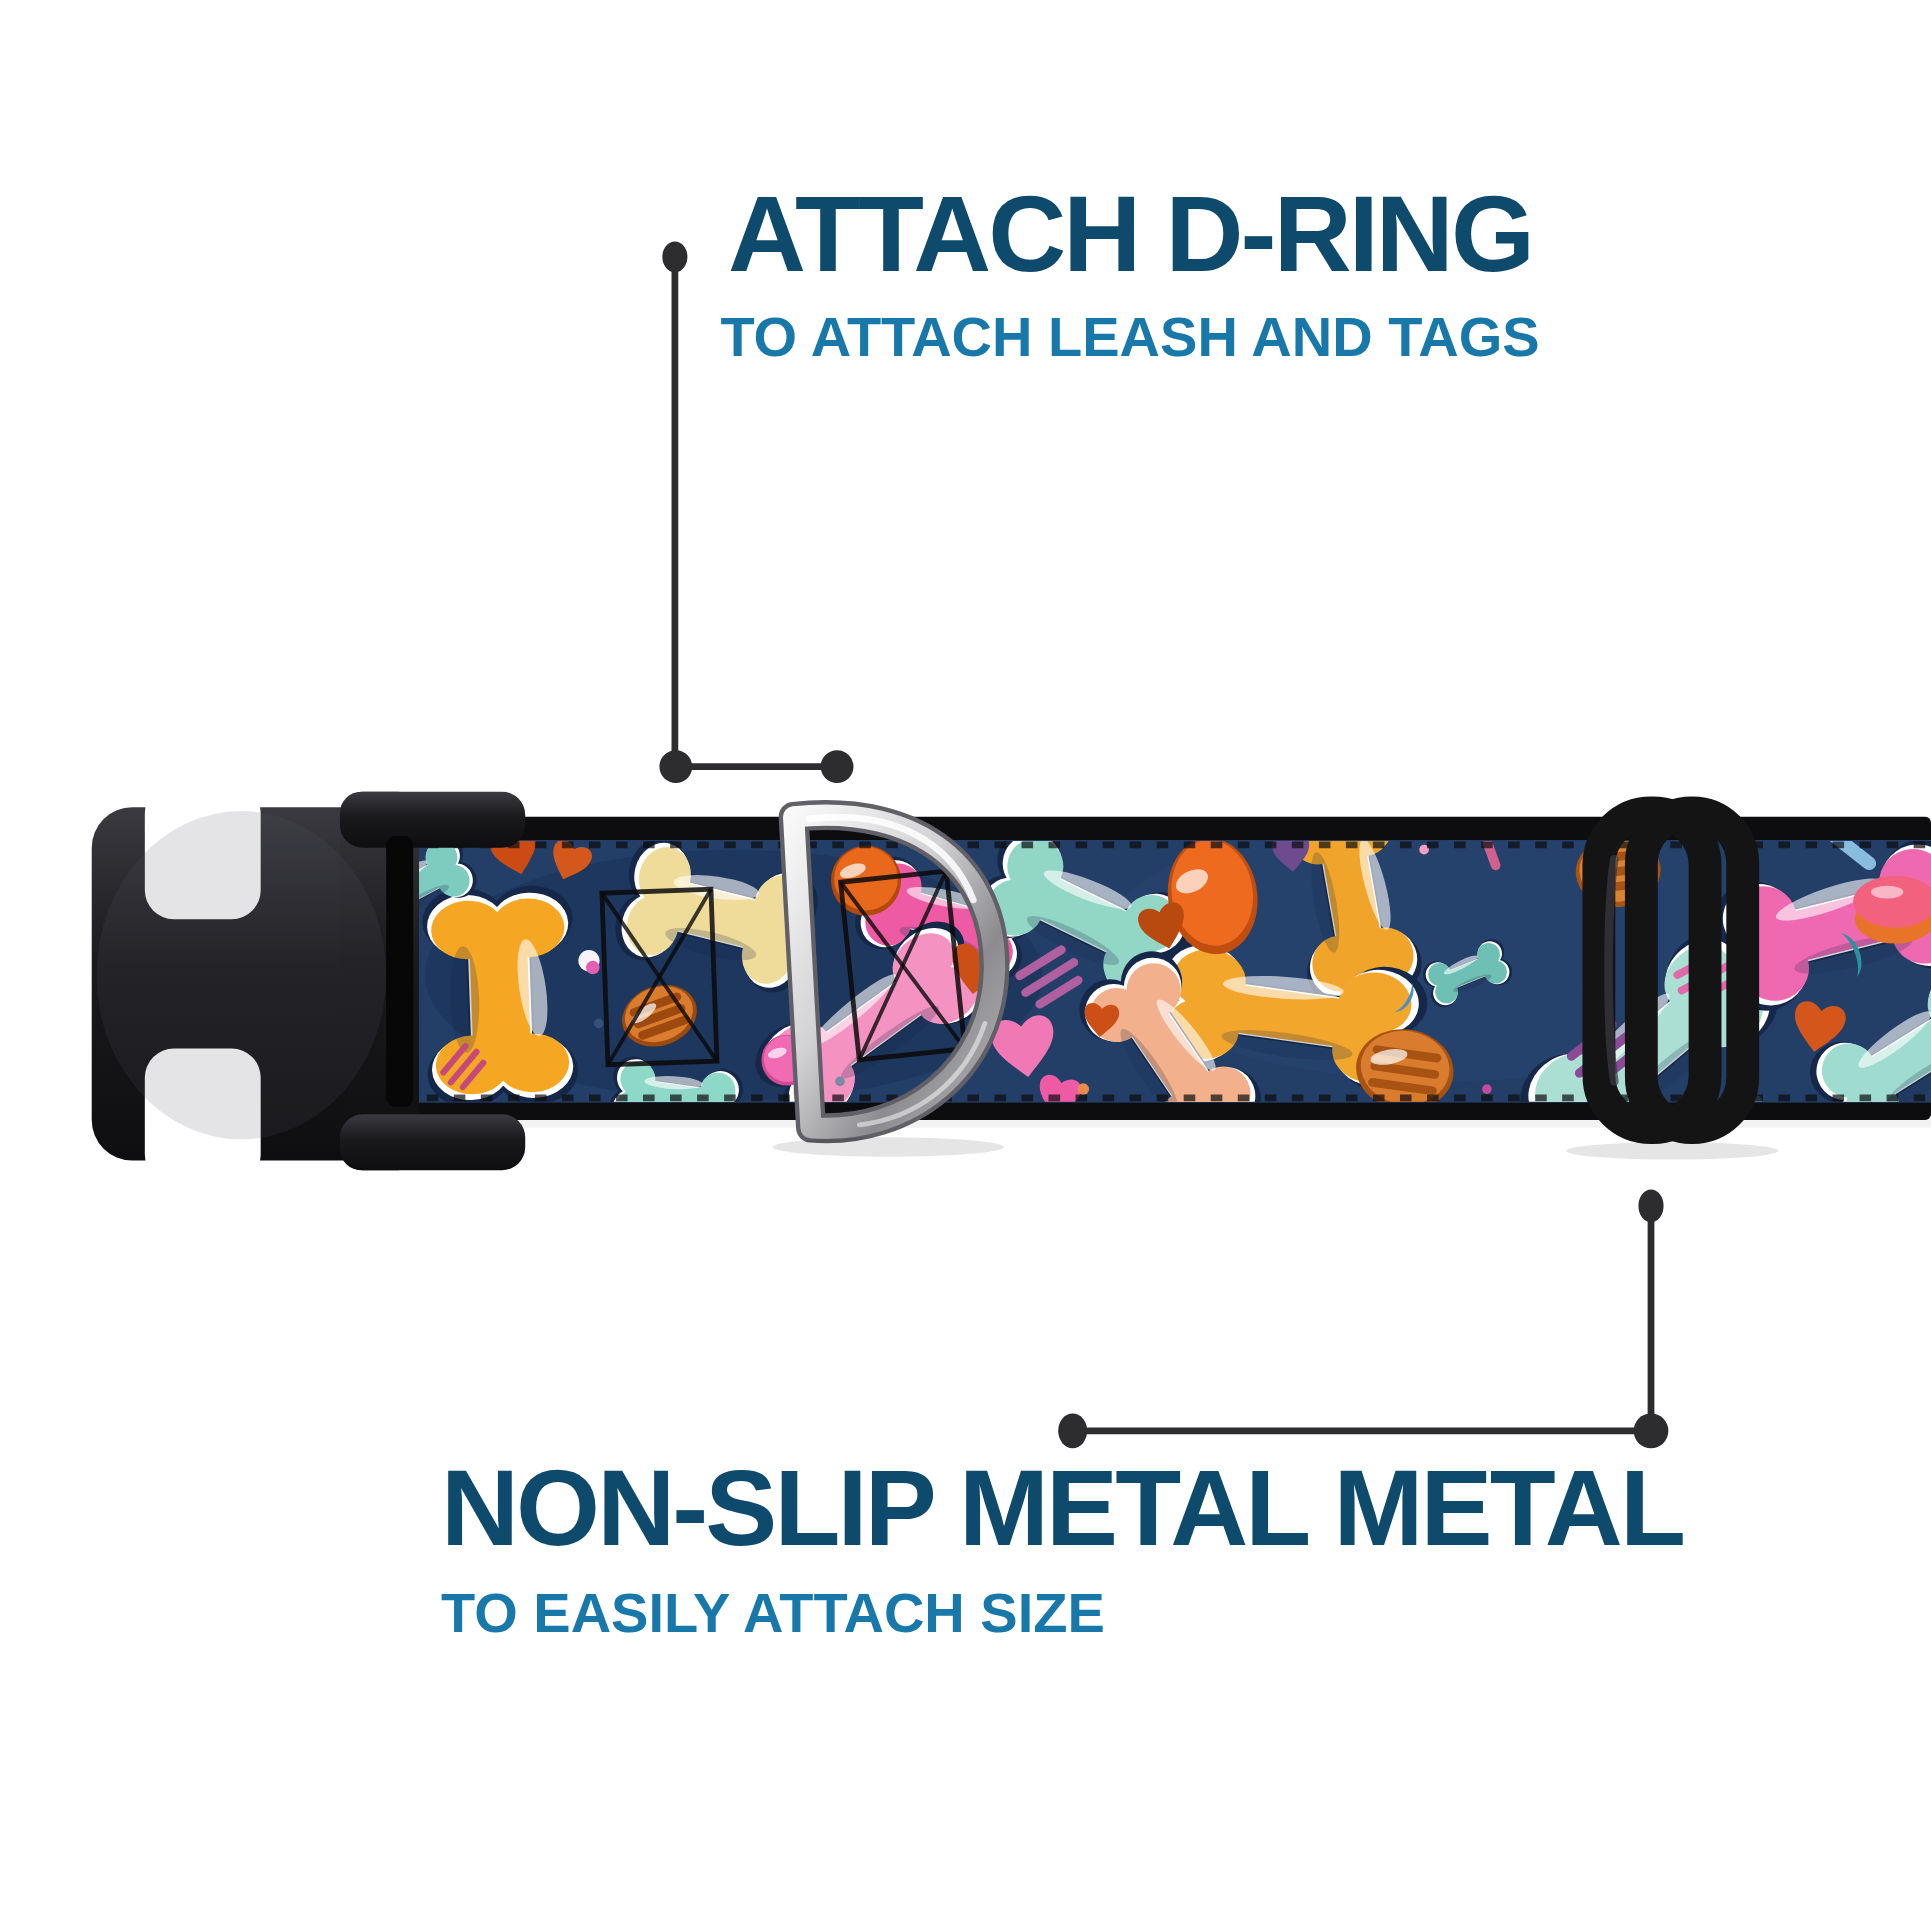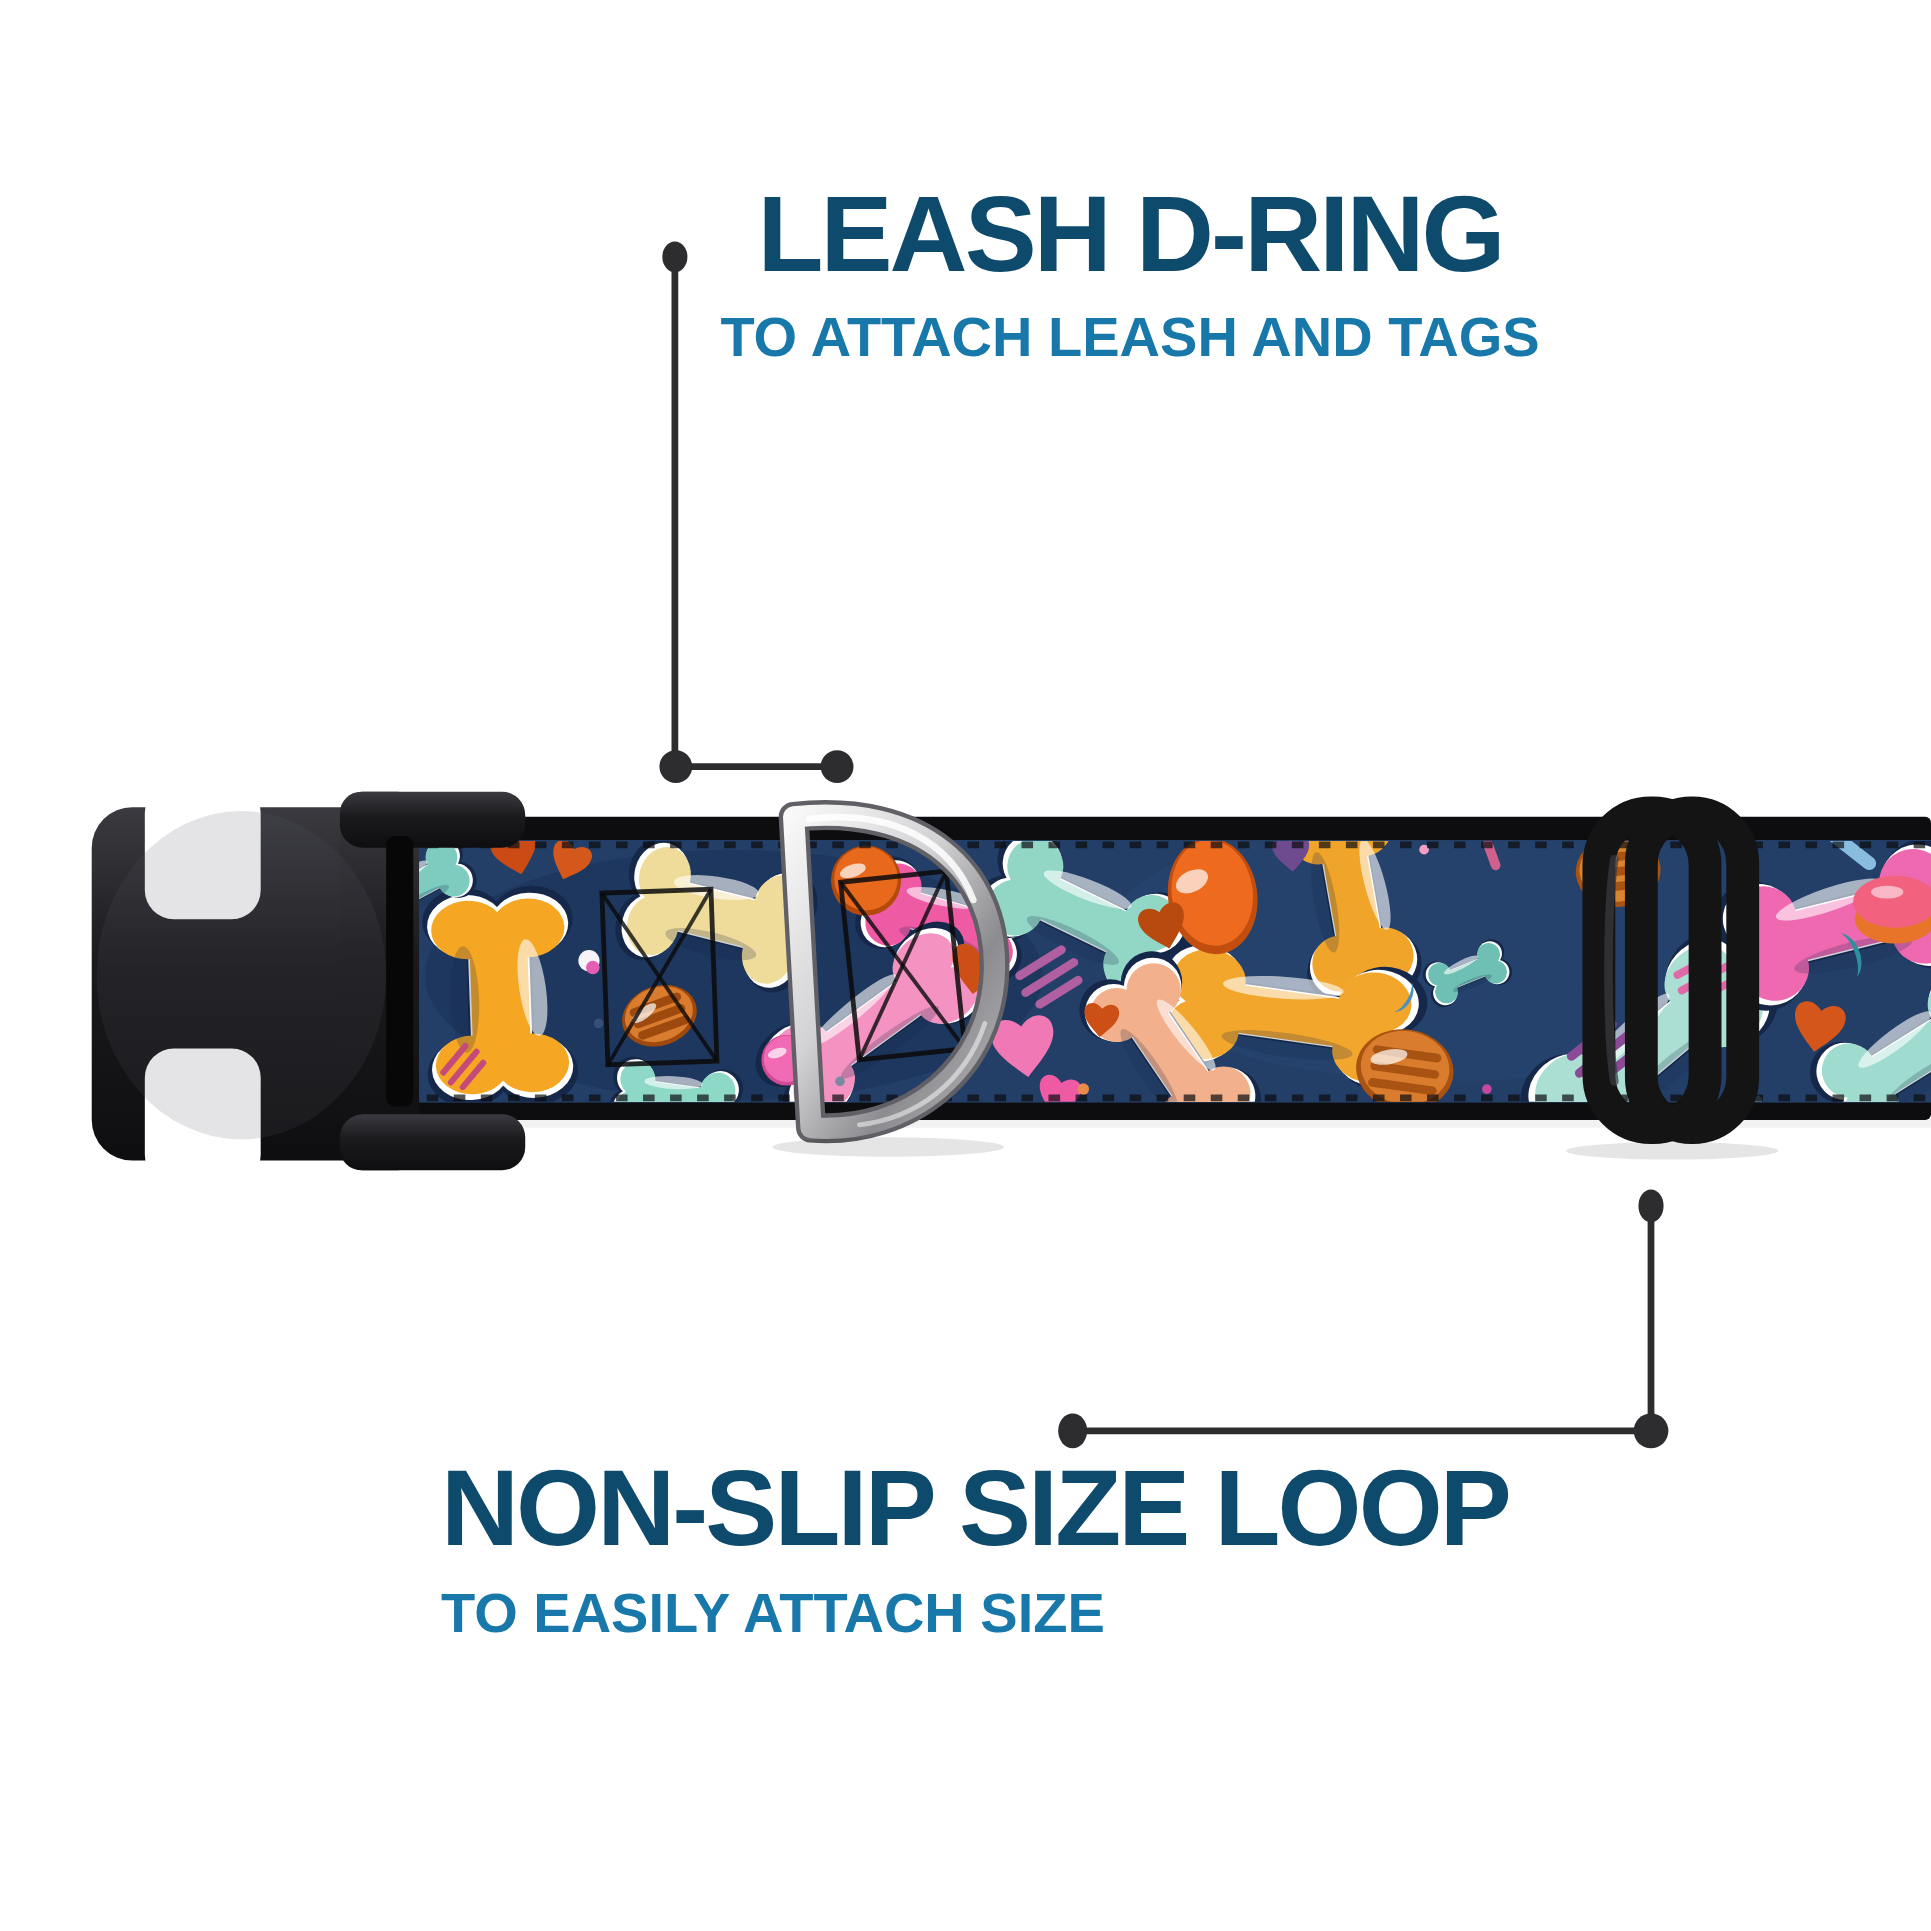--- a/index.html
+++ b/index.html
@@ -302,23 +302,23 @@
     <g>
       <ellipse cx="1710" cy="1249" rx="13" ry="17" fill="#2d2d2f"></ellipse>
       <line x1="1710" y1="1258" x2="1710" y2="1478" stroke-width="7" stroke="#2d2d2f"></line>
       <circle cx="1710" cy="1482" r="18" fill="#2d2d2f"></circle>
       <line x1="1111" y1="1482" x2="1710" y2="1482" stroke-width="7" stroke="#2d2d2f"></line>
       <ellipse cx="1111" cy="1482" rx="15" ry="18" fill="#2d2d2f"></ellipse>
     </g>
   </svg>
 
   <div class="callout callout-top">
-    <div class="title" style="color: rgb(14, 74, 108);">LEASH D-RING</div>
+    <div class="title" style="color: rgb(14, 74, 108);">ATTACH D-RING</div>
     <div class="subtitle" style="color: rgb(24, 120, 169);">TO ATTACH LEASH AND TAGS</div>
   </div>
 
   <div class="callout callout-bottom">
-    <div class="title" style="color: rgb(14, 74, 108);">NON-SLIP SIZE LOOP</div>
+    <div class="title" style="color: rgb(14, 74, 108);">NON-SLIP METAL METAL</div>
     <div class="subtitle" style="color: rgb(24, 120, 169);">TO EASILY ATTACH SIZE</div>
   </div>
 
 </div>
 
 
 </body></html>

